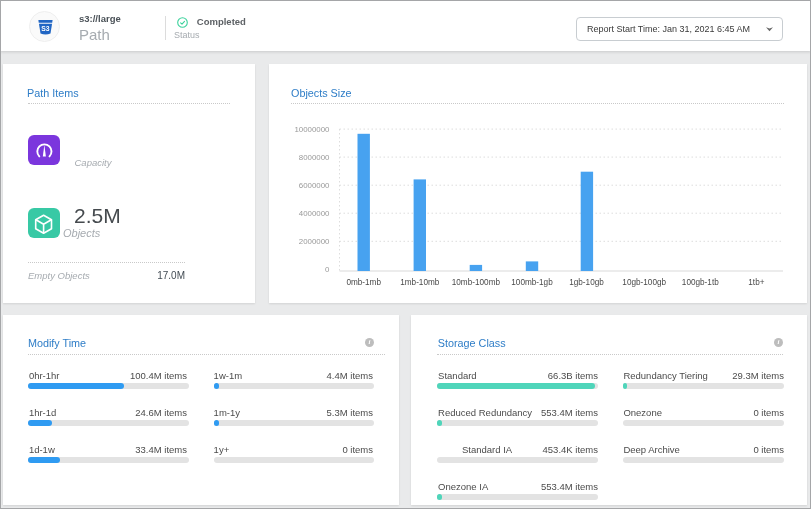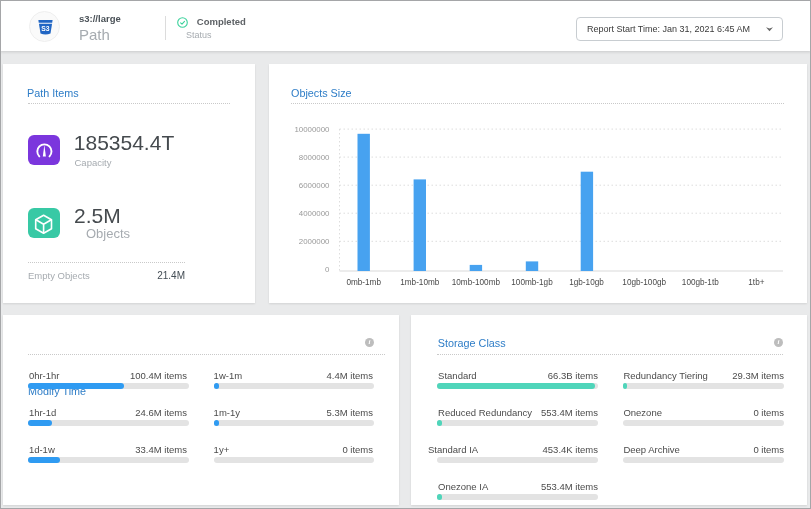--- a/index.html
+++ b/index.html
@@ -2,21 +2,21 @@
 <html><head>
 <meta charset="utf-8">
 <style>
 * { margin:0; padding:0; box-sizing:border-box; }
 html,body { width:811px; height:509px; background:#e9eaeb; font-family:"Liberation Sans", sans-serif; overflow:hidden; }
 .abs { position:absolute; }
 #stage { position:relative; width:811px; height:509px; }
 .panel { position:absolute; background:#fff; box-shadow:0 1px 2px rgba(0,0,0,0.10); }
 .ptitle { position:absolute; font-size:10.8px; line-height:12px; color:#2e7dc7; }
 .punder { position:absolute; border-top:1px dotted #c9c9c9; height:0; }
-.gray { color:#a6abb0; }
+.gray { color:#a6abb0;font-style:italic; }
 .row-label { position:absolute; font-size:9.5px; line-height:11px; color:#4b4b4b; }
 .row-val { position:absolute; font-size:9.5px; line-height:11px; color:#4b4b4b; text-align:right; }
 .track { position:absolute; height:5.5px; border-radius:3px; background:#e3e3e3; }
 .fill-b { position:absolute; height:5.5px; border-radius:3px; background:#2f9bf2; }
 .fill-t { position:absolute; height:5.5px; border-radius:3px; background:#4fd5ba; }
 .info { position:absolute; width:9px; height:9px; border-radius:50%; background:#b5b5b5; color:#fff; font-size:7px; text-align:center; line-height:9px; font-family:"Liberation Serif",serif; font-style:italic; font-weight:bold; }
 </style>
 </head>
 <body>
 <div id="stage">
@@ -30,47 +30,46 @@
     <text x="7.5" y="11.3" font-size="6.8" font-weight="bold" fill="#fff" text-anchor="middle" font-family="Liberation Sans">S3</text>
   </svg>
   <div class="abs" style="left:79px;top:13px;font-size:9.5px;line-height:11px;font-weight:bold;color:#4b5258;z-index:6;">s3://large</div>
   <div class="abs" style="left:79px;top:29.5px;font-size:15px;line-height:10px;color:#a6abb0;z-index:6;">Path</div>
   <div class="abs" style="left:165px;top:16px;width:1px;height:24px;background:#dcdcdc;z-index:6;"></div>
   <svg class="abs" style="left:177px;top:17px;z-index:6;" width="11" height="11" viewBox="0 0 11 11">
     <circle cx="5.5" cy="5.5" r="4.8" fill="none" stroke="#3bd29c" stroke-width="1.1"></circle>
     <path d="M3.6 5.8 L5.0 7.1 L7.5 4.3" fill="none" stroke="#3bd29c" stroke-width="1.1" stroke-linecap="round" stroke-linejoin="round"></path>
   </svg>
   <div class="abs" style="left:196.8px;top:16px;font-size:9.5px;line-height:11px;font-weight:bold;color:#5d6165;z-index:6;">Completed</div>
-  <div class="abs" style="left:186px;top:29.5px;font-size:9px;line-height:10px;color:#a6abb0;z-index:6;text-align:right;">Status</div>
+  <div class="abs" style="left:174px;top:29.5px;font-size:9px;line-height:10px;color:#a6abb0;z-index:6;text-align:right;">Status</div>
   <div class="abs" style="left:576px;top:16.5px;width:207px;height:24px;border:1px solid #c8cdd1;border-radius:4px;background:#fff;z-index:6;"></div>
   <div class="abs" style="left:587px;top:24px;font-size:9px;line-height:10px;color:#3a3a3a;white-space:nowrap;z-index:7;">Report Start Time: Jan 31, 2021 6:45 AM</div>
   <svg class="abs" style="left:766px;top:27px;z-index:7;" width="7" height="5" viewBox="0 0 7 5">
       <path d="M0 0.2 L3.5 4.2 L7 0.2 L3.5 1.6 Z" fill="#666"></path>
     </svg>
 
   <div class="panel" style="left:3px;top:64px;width:252px;height:239px;"></div>
   <div class="ptitle" style="left:27px;top:86.5px;">Path Items</div>
   <div class="punder" style="left:28px;top:102.5px;width:202px;"></div>
   <div class="abs" style="left:28px;top:135px;width:31.5px;height:30px;border-radius:6px;background:#7b36dd;"></div>
   <svg class="abs" style="left:28px;top:135px;" width="32" height="30" viewBox="0 0 32 30">
     <path d="M 11.3 21.4 A 7.1 7.1 0 1 1 21.5 21.4" fill="none" stroke="#fff" stroke-width="1.9" stroke-linecap="round"></path>
     <path d="M16.35 10 L17.9 21.6 L14.8 21.6 Z" fill="#fff"></path>
   </svg>
-  <div class="abs" style="left:73.8px;top:131.5px;font-size:21px;line-height:22px;color:#454a4e;">185354.4T</div>
   <div class="abs gray" style="left:74.5px;top:156.5px;font-size:9.5px;line-height:11px;">Capacity</div>
   <div class="abs" style="left:28px;top:208.3px;width:31.5px;height:30px;border-radius:6px;background:#38c9a5;"></div>
   <svg class="abs" style="left:28px;top:208.3px;" width="32" height="30" viewBox="0 0 32 30">
     <path d="M15.6 7.2 L23.5 11.7 L23.5 20.7 L15.6 25.2 L7.7 20.7 L7.7 11.7 Z" fill="none" stroke="#fff" stroke-width="1.6" stroke-linejoin="round"></path>
     <path d="M7.9 11.8 L15.6 16.2 L23.3 11.8 M15.6 16.2 L15.6 25" fill="none" stroke="#fff" stroke-width="1.6" stroke-linejoin="round"></path>
   </svg>
   <div class="abs" style="left:74px;top:204.5px;font-size:21px;line-height:22px;color:#454a4e;">2.5M</div>
-  <div class="abs gray" style="left:86px;top:228px;font-size:13px;line-height:11px;text-align:center;">Objects</div>
+  <div class="abs gray" style="left:63px;top:228px;font-size:11px;line-height:11px;text-align:center;">Objects</div>
   <div class="punder" style="left:28px;top:261.5px;width:157px;"></div>
   <div class="abs gray" style="left:28px;top:269.5px;font-size:9.5px;line-height:11px;">Empty Objects</div>
-  <div class="abs" style="left:125px;top:269.5px;width:60px;font-size:10px;line-height:11px;color:#434c54;text-align:right;">21.4M</div>
+  <div class="abs" style="left:125px;top:269.5px;width:60px;font-size:10px;line-height:11px;color:#434c54;text-align:right;">17.0M</div>
 
   <div class="panel" style="left:269px;top:64px;width:538px;height:239px;"></div>
   <div class="ptitle" style="left:291px;top:87px;">Objects Size</div>
   <div class="punder" style="left:291px;top:102.5px;width:493px;"></div>
   <svg class="abs" style="left:269px;top:64px;" width="538" height="239" viewBox="0 0 538 239">
     <g stroke="#dddddd" stroke-width="1" stroke-dasharray="1.5,2.5">
       <line x1="70.5" y1="65.1" x2="514" y2="65.1"></line>
       <line x1="70.5" y1="93.1" x2="514" y2="93.1"></line>
       <line x1="70.5" y1="121.2" x2="514" y2="121.2"></line>
       <line x1="70.5" y1="149.2" x2="514" y2="149.2"></line>
@@ -99,21 +98,21 @@
       <text x="206.9" y="220.5">10mb-100mb</text>
       <text x="263" y="220.5">100mb-1gb</text>
       <text x="317.5" y="220.5">1gb-10gb</text>
       <text x="375.2" y="220.5">10gb-100gb</text>
       <text x="431.3" y="220.5">100gb-1tb</text>
       <text x="487.4" y="220.5">1tb+</text>
     </g>
   </svg>
 
   <div class="panel" style="left:3px;top:315px;width:396px;height:190px;"></div>
-  <div class="ptitle" style="left:27.9px;top:336.5px;margin-top:48px;">Modify Time</div>
+  <div class="ptitle" style="left:27.9px;top:336.5px;">Modify Time</div>
   <div class="info" style="left:365px;top:338px;background:#bdbdbd;">i</div>
   <div class="punder" style="left:28px;top:353.5px;width:357px;"></div>
 
   <div class="row-label" style="left:28.9px;top:369.5px;">0hr-1hr</div>
   <div class="row-val" style="left:87px;top:369.5px;width:100px;">100.4M items</div>
   <div class="track" style="left:28px;top:383px;width:161px;"></div>
   <div class="fill-b" style="left:28px;top:383px;width:96px;"></div>
 
   <div class="row-label" style="left:28.9px;top:406.5px;">1hr-1d</div>
   <div class="row-val" style="left:87px;top:406.5px;width:100px;">24.6M items</div>
@@ -147,21 +146,21 @@
   <div class="row-label" style="left:438.1px;top:369.5px;">Standard</div>
   <div class="row-val" style="left:497px;top:369.5px;width:101px;">66.3B items</div>
   <div class="track" style="left:437px;top:383px;width:161px;"></div>
   <div class="fill-t" style="left:437px;top:383px;width:158px;"></div>
 
   <div class="row-label" style="left:438.1px;top:406.5px;">Reduced Redundancy</div>
   <div class="row-val" style="left:497px;top:406.5px;width:101px;">553.4M items</div>
   <div class="track" style="left:437px;top:420px;width:161px;"></div>
   <div class="fill-t" style="left:437px;top:420px;width:5px;"></div>
 
-  <div class="row-label" style="left:428px;top:443.5px;">Standard IA</div>
+  <div class="row-label" style="left:462px;top:443.5px;">Standard IA</div>
   <div class="row-val" style="left:497px;top:443.5px;width:101px;">453.4K items</div>
   <div class="track" style="left:437px;top:457px;width:161px;"></div>
 
   <div class="row-label" style="left:438.1px;top:480.5px;">Onezone IA</div>
   <div class="row-val" style="left:497px;top:480.5px;width:101px;">553.4M items</div>
   <div class="track" style="left:437px;top:494px;width:161px;"></div>
   <div class="fill-t" style="left:437px;top:494px;width:5px;"></div>
 
   <div class="row-label" style="left:623.4px;top:369.5px;">Redundancy Tiering</div>
   <div class="row-val" style="left:684px;top:369.5px;width:100px;">29.3M items</div>

